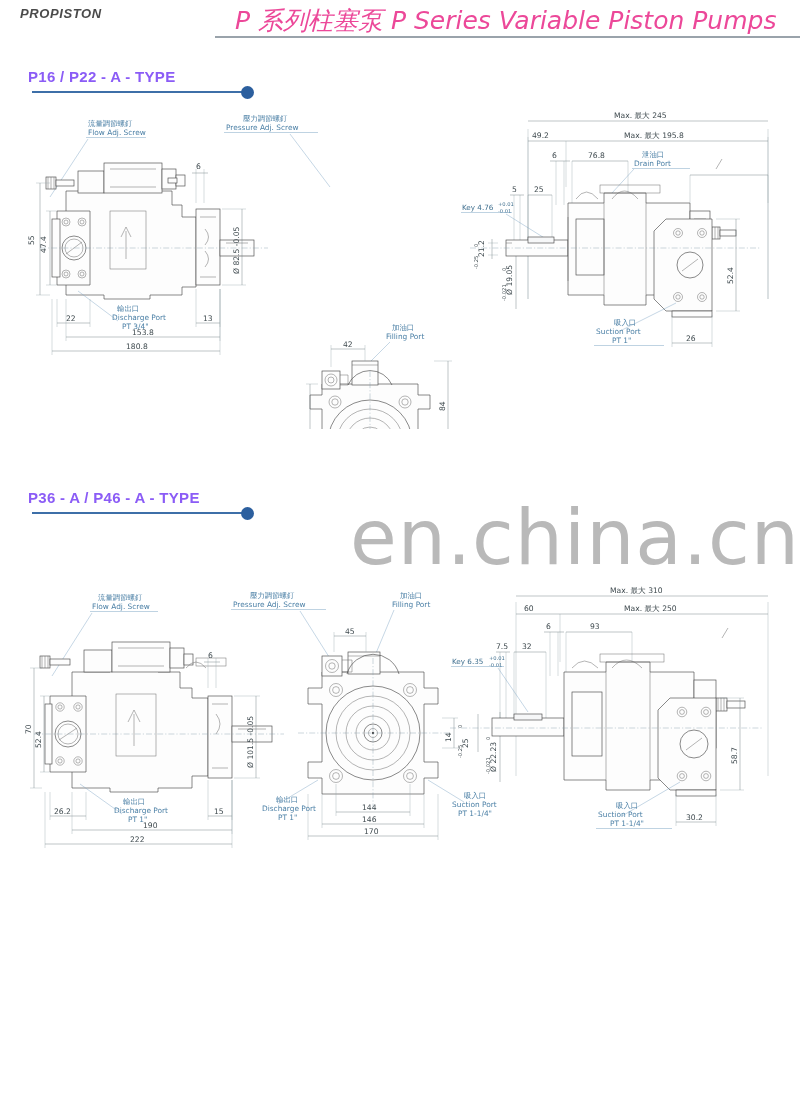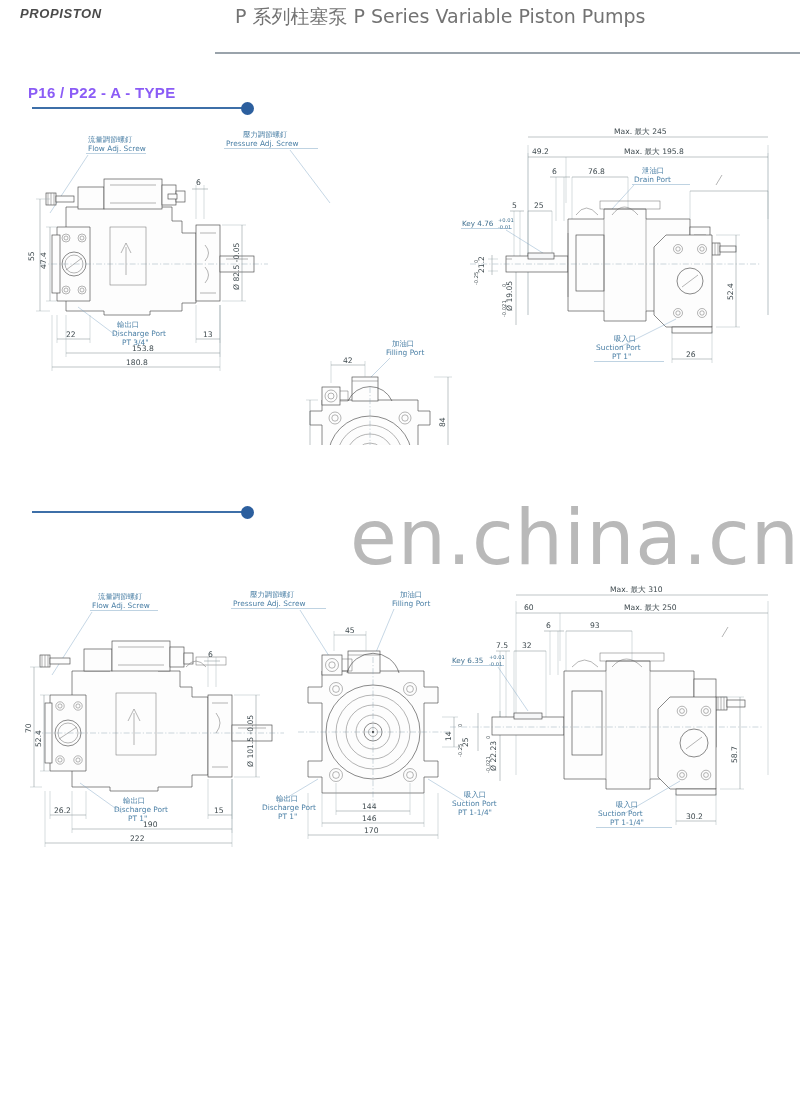--- a/index.html
+++ b/index.html
@@ -7,34 +7,35 @@
   body {
     width: 800px; height: 1111px;
     background: #ffffff;
     font-family: "Liberation Sans", sans-serif;
     position: relative;
     overflow: hidden;
   }
 
   
   .header {
-    position: relative; height: 54px;
+    position: relative; height: 38px;
     border-bottom: 2px solid #9aa3ab;
     margin-left: 215px;
   }
   .brand {
     position: absolute; left: -195px; top: 6px;
     font-size: 13px; font-style: italic; font-weight: bold;
     letter-spacing: .6px; color: #4a4a4a;
     font-family: "Liberation Sans", sans-serif;
   }
   .header-title {
     position: absolute; left: 20px; top: 4px;
-    font-size: 19px; color: #737373; white-space: nowrap;
+    font-size: 25px; color: #ec4899; white-space: nowrap;
     font-family: "DejaVu Sans", sans-serif;
+    font-style: italic;
   }
 
   
   .section-head { position: relative; }
   .section-title {
     font-size: 15px; font-weight: bold; color: #8b5cf6;
     letter-spacing: .3px; padding-left: 28px;
   }
   .rule-wrap { position: relative; height: 14px; padding-left: 32px; }
   .rule-line {
@@ -369,20 +370,21 @@
   <text class="lbl" x="612" y="244">PT 1"</text>
   <path class="ul" d="M594 246.5 L664 246.5"></path>
  </g>
 
 </svg>
 </div>
 
 <div class="watermark">en.china.cn</div>
 
 <div class="section-head" style="margin-top:60px">
+  <div class="section-title">P36 - A / P46 - A - TYPE</div>
   <div class="rule-wrap">
     <div class="rule-line"></div>
     <div class="rule-dot"></div>
   </div>
 </div>
 
 <div class="plate" style="margin-top:56px">
 <svg width="800" height="300" viewBox="0 0 800 300">
 
  <g>

